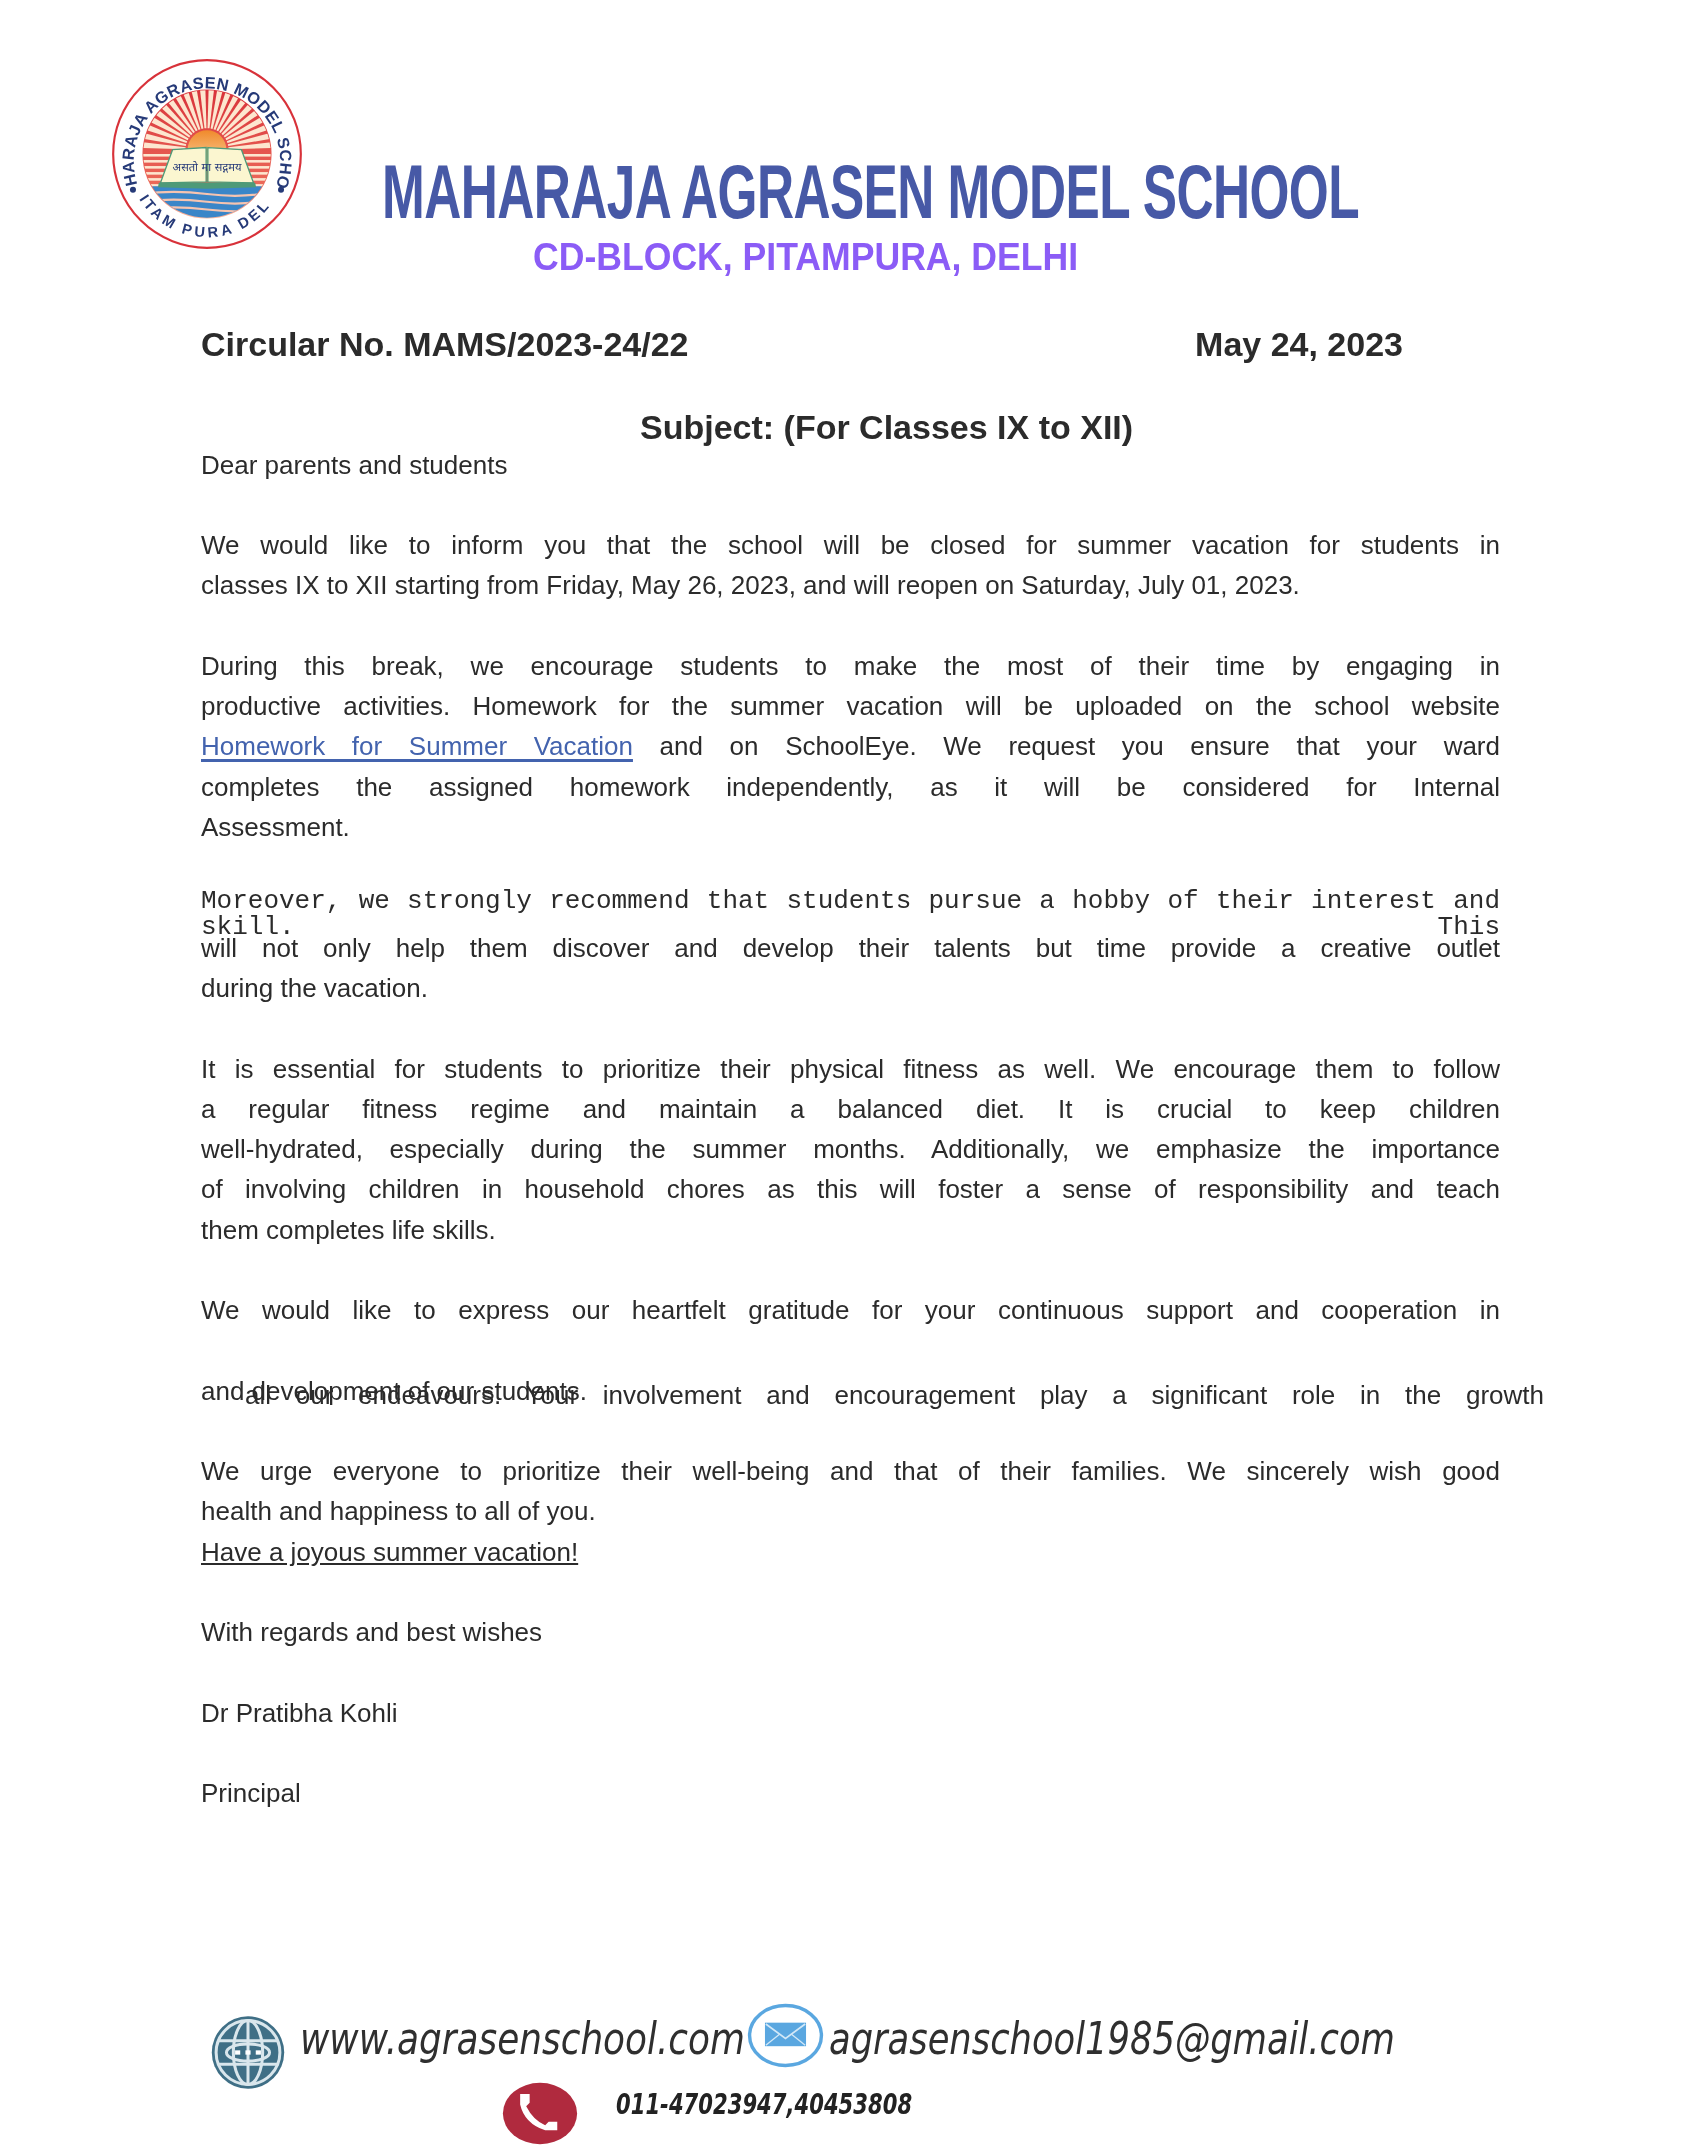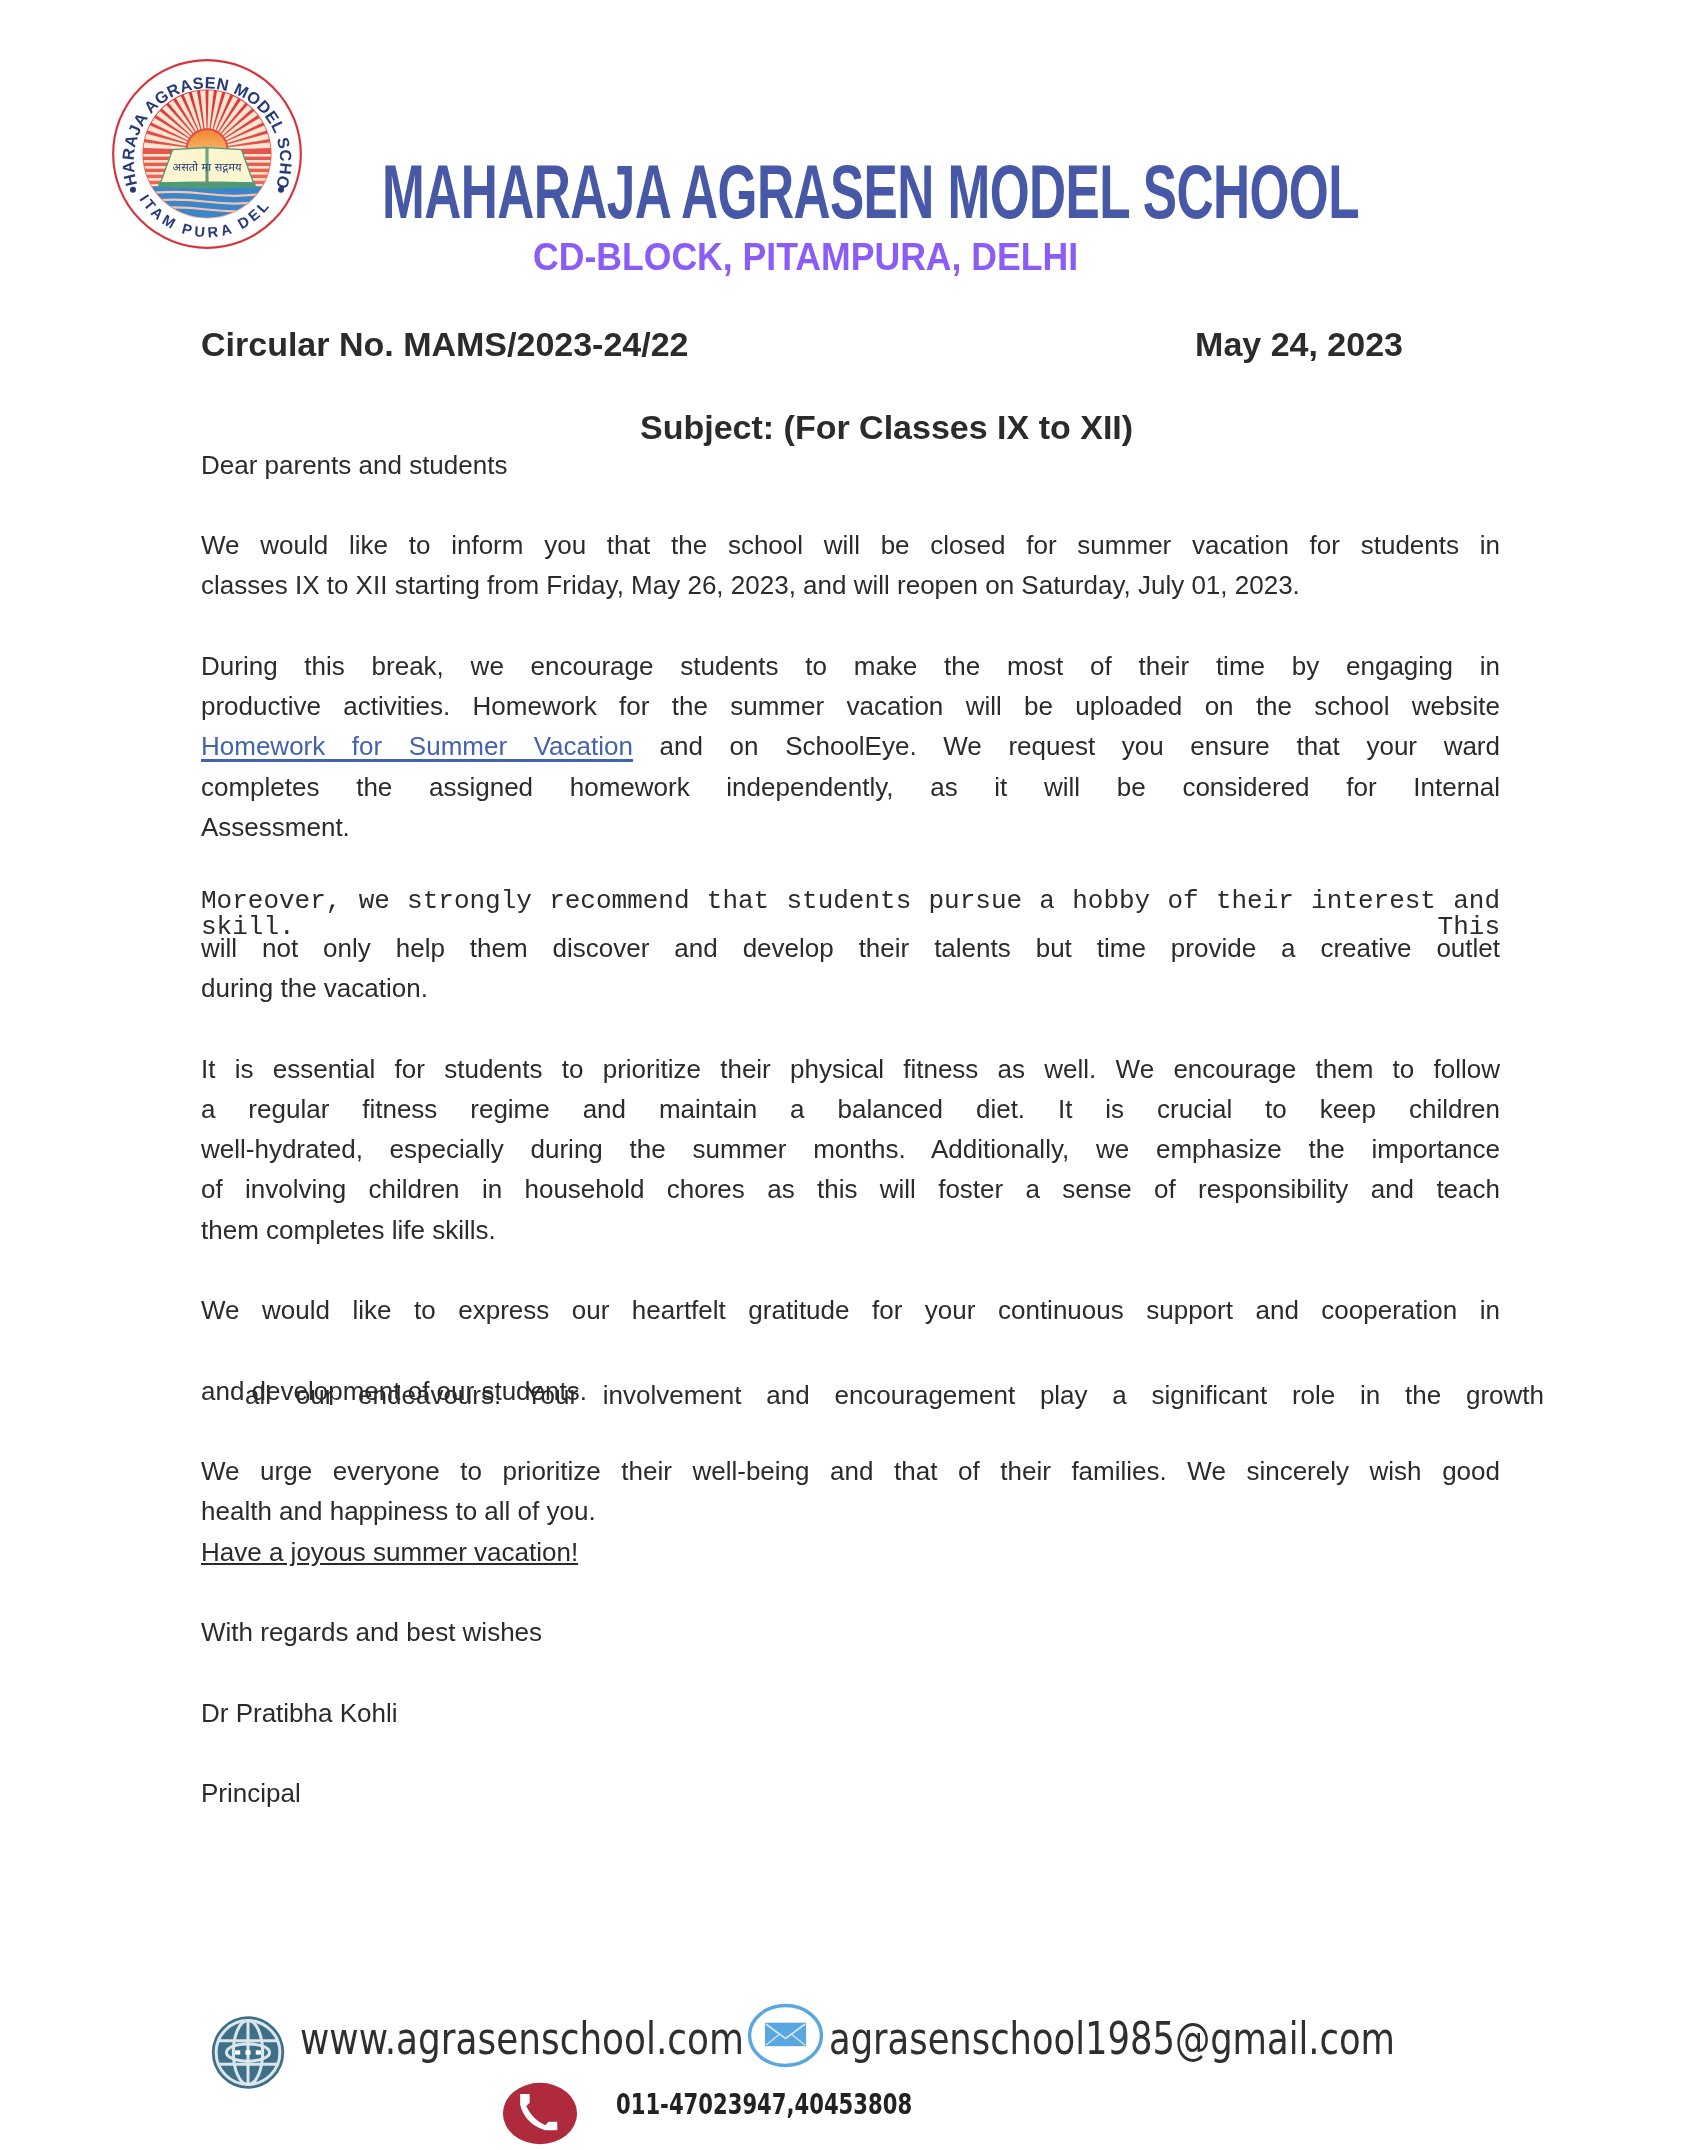--- a/index.html
+++ b/index.html
@@ -14,21 +14,21 @@
                     color: #8b5cf6; line-height: 1; }
   .hdr { font-weight: bold; font-size: 34px; line-height: 1; color: #2b2b2b; }
   #circular-no { left: 201px; top: 327px; }
   #circular-date { right: 301px; top: 327px; }
   #subject { left: 640px; top: 410px; }
   .line { position: absolute; left: 201px; width: 1299px; font-size: 26px; line-height: 1;
           white-space: nowrap; color: #2b2b2b; }
   .line.j { text-align: justify; text-align-last: justify; white-space: normal; height: 34px; overflow: visible; }
   a.link { color: #4363ae; text-decoration: underline; text-decoration-thickness: 2.6px;
            text-underline-offset: 4.3px; }
-  .footer-text { position: absolute; font-family: "DejaVu Sans", sans-serif; line-height: 1; color: #2f2f2f; white-space: nowrap; }
+  .footer-text { position: absolute; font-family: "DejaVu Sans", sans-serif; line-height: 1; color: #2f2f2f; white-space: nowrap; font-style: italic; }
   #footer-website { left: 300px; top: 2016px; font-size: 45px; }
   #footer-email { left: 829px; top: 2016px; font-size: 45px; }
   #footer-phone { left: 616px; top: 2090px; font-size: 29px; font-weight: bold; color: #222; }
   .icon { position: absolute; }
   #globe-icon { left: 210px; top: 2015px; width: 76px; height: 75px; }
   #email-icon { left: 747px; top: 2003px; width: 77px; height: 65px; }
   #phone-icon { left: 502px; top: 2082px; width: 76px; height: 63px; }
 </style>
 </head>
 <body>

